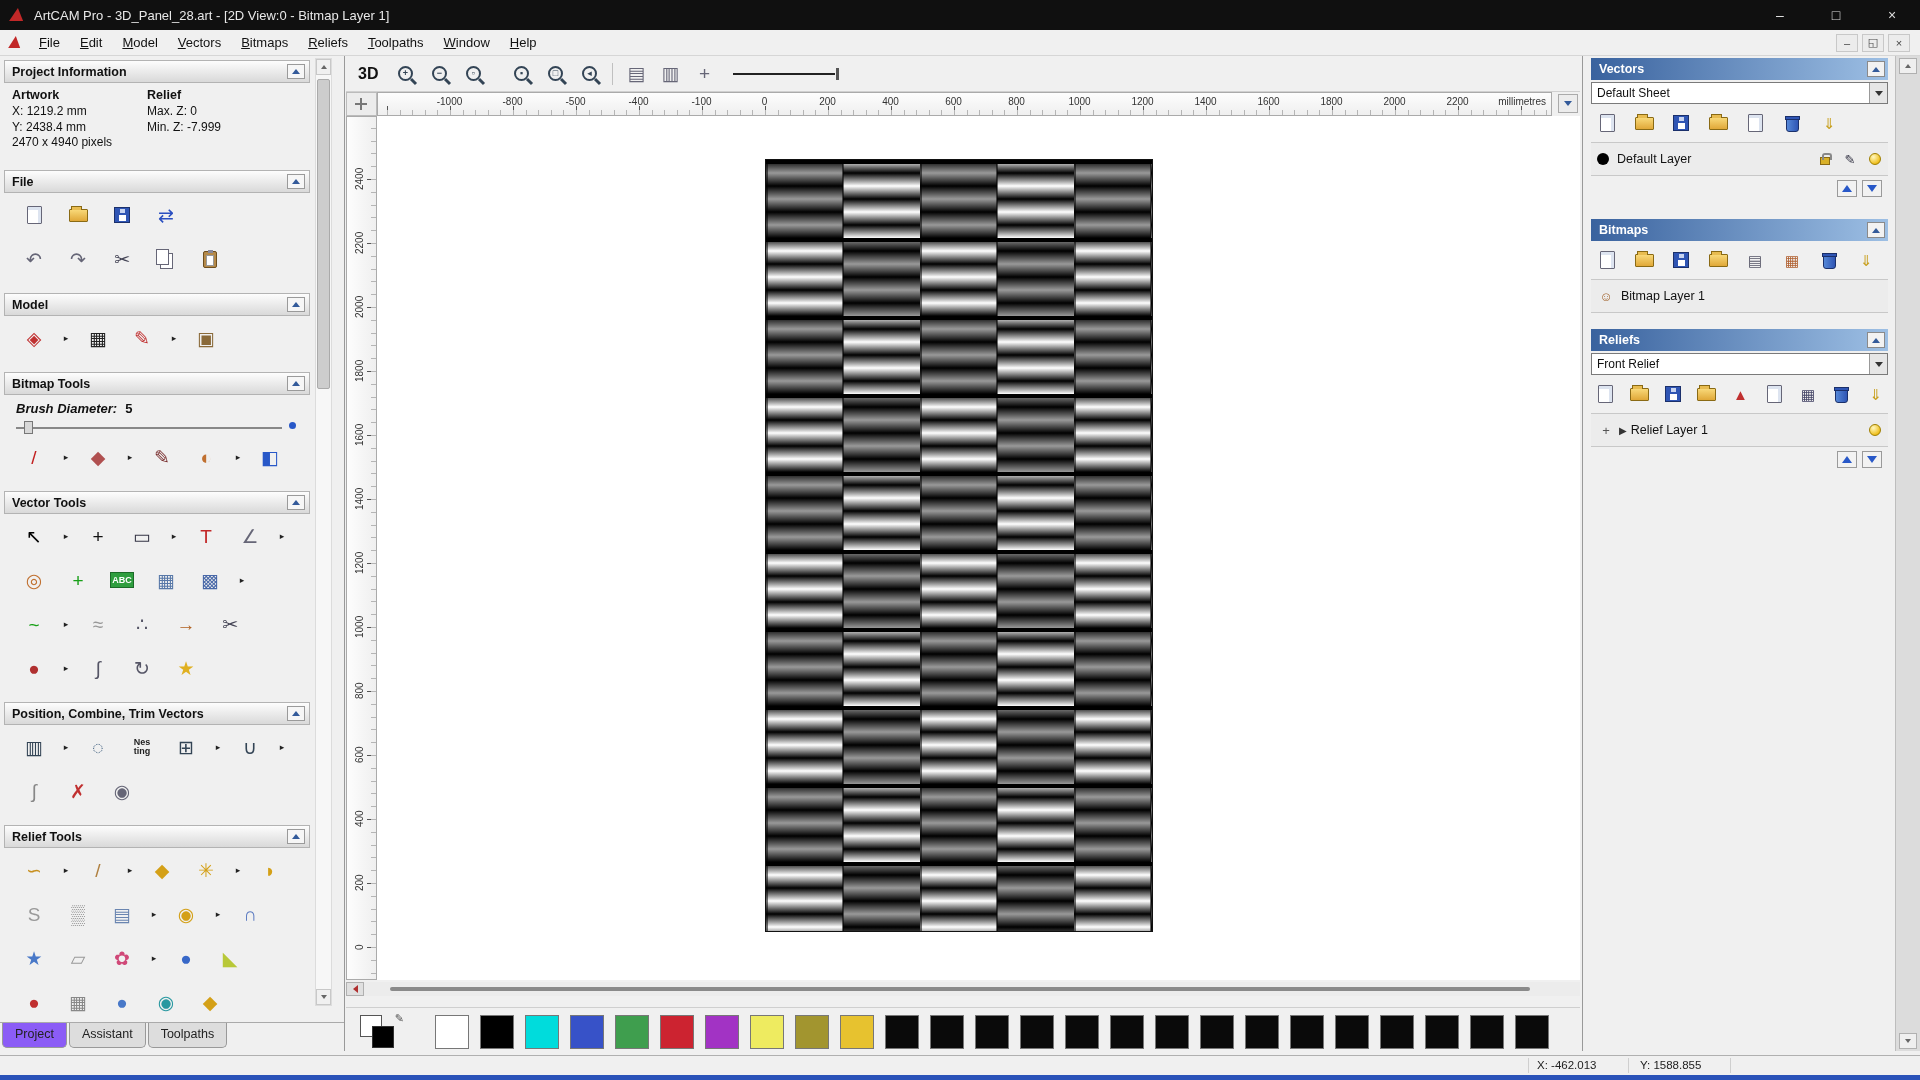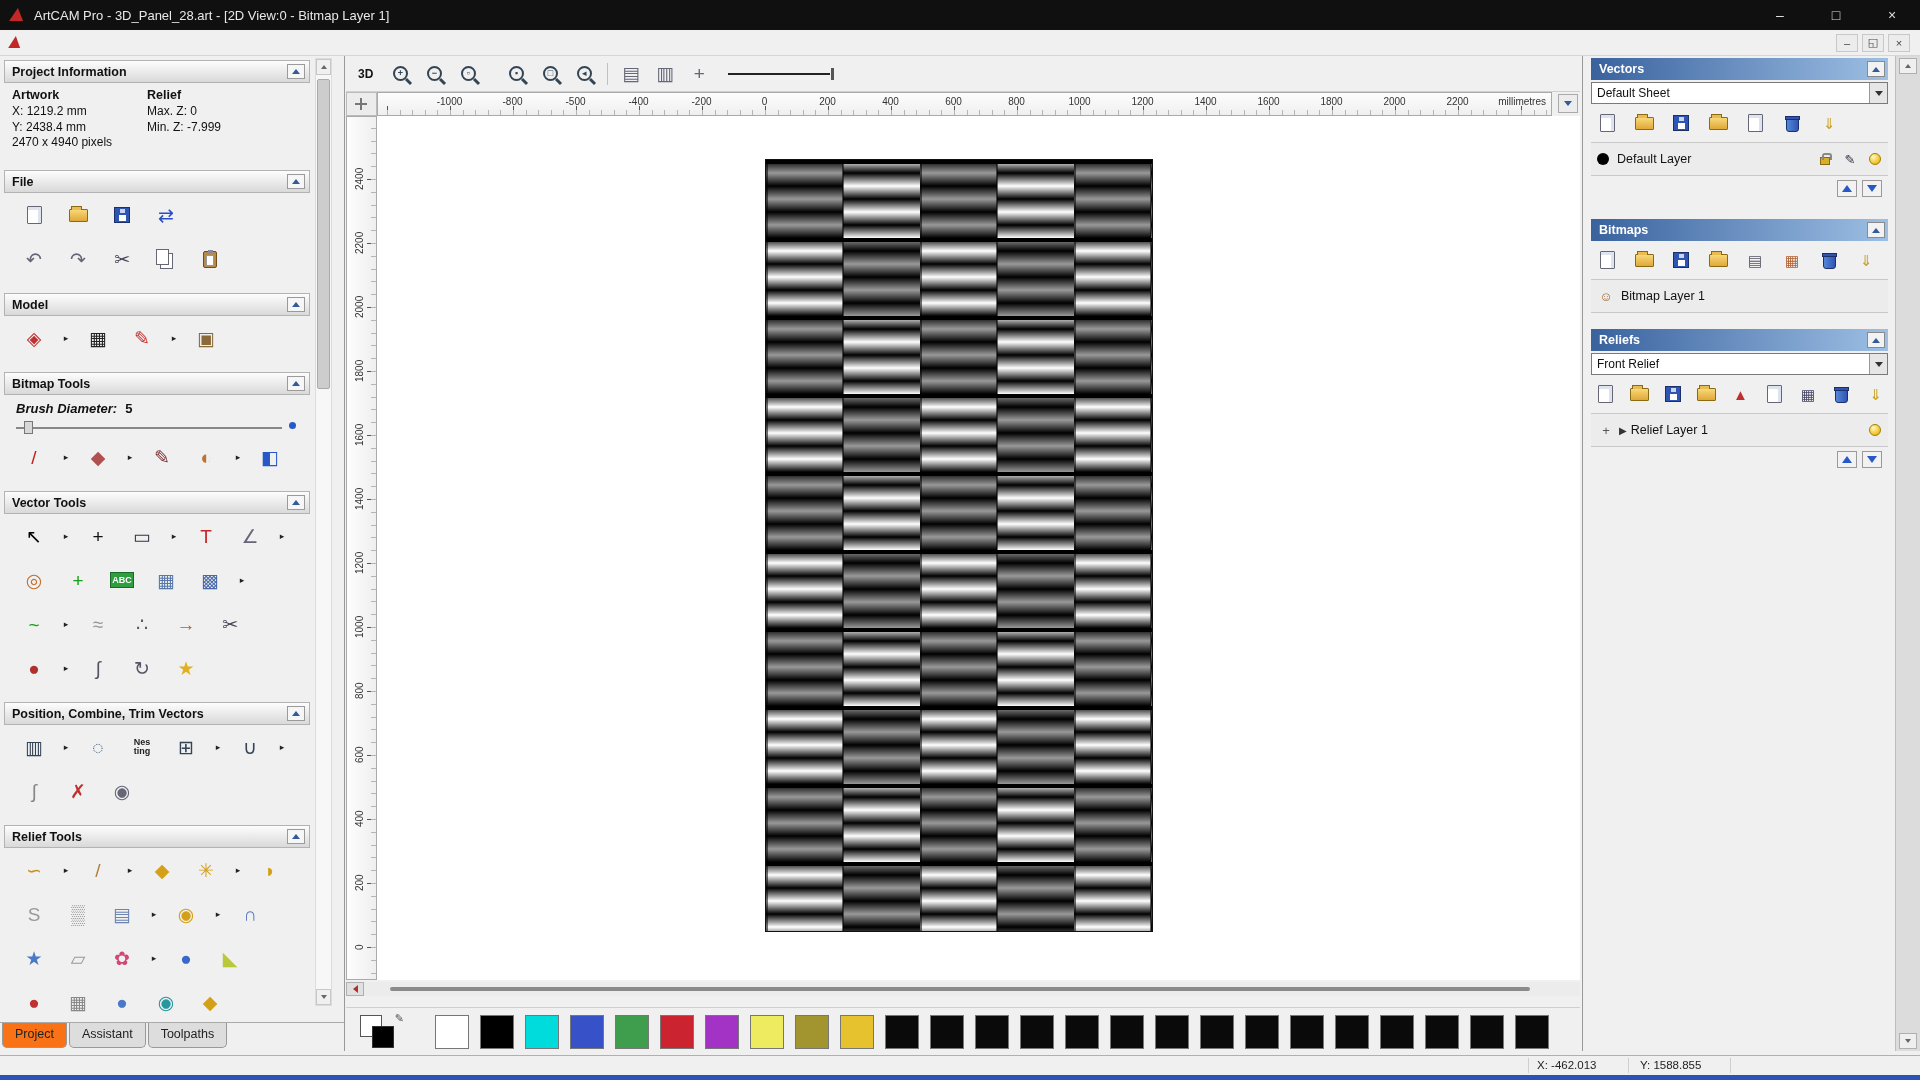--- a/index.html
+++ b/index.html
@@ -71,33 +71,33 @@
   .brushlbl { font-weight:bold; font-style:italic; }
   .brushval { font-weight:bold; margin-left:8px; }
   .sliderrow { position:relative; height:14px; margin:2px 14px 0 12px; }
   .slider-track { position:absolute; left:0; right:14px; top:6px; height:2px; background:#888; }
   .slider-thumb { position:absolute; left:8px; top:0; width:9px; height:13px; background:#d8d8d8; border:1px solid #777; cursor:pointer; }
   .slider-dot { position:absolute; right:0; top:1px; width:7px; height:7px; border-radius:50%; background:#2858c8; }
 
   
   .tabsbar { position:absolute; left:0; right:0; bottom:0; height:29px; background:#f0f0f0; border-top:1px solid #aaa; display:flex; align-items:stretch; padding:0 0 3px 2px; }
   .tab { padding:4px 12px 0 12px; font-size:12.5px; background:#ddd; border:1px solid #999; border-top:none; border-radius:0 0 5px 5px; margin-right:2px; cursor:pointer; color:#222; }
-  .tab.active { background:#f97316; }
+  .tab.active { background:#8b5cf6; }
 
   
   .lscroll { position:absolute; right:12px; top:2px; width:17px; height:948px; background:#f7f7f7; border:1px solid #dcdcdc; }
   .sc-btn { position:absolute; left:0; width:15px; height:16px; background:#f0f0f0; border:1px solid #c8c8c8; display:flex; align-items:center; justify-content:center; cursor:pointer; }
   .sc-thumb { position:absolute; left:1px; width:13px; background:#cdcdcd; border:1px solid #aaa; border-radius:2px; cursor:pointer; }
   .tri-up-sm { width:0; height:0; border-left:3px solid transparent; border-right:3px solid transparent; border-bottom:4px solid #666; }
   .tri-down-sm { width:0; height:0; border-left:3px solid transparent; border-right:3px solid transparent; border-top:4px solid #666; }
 
   
   .canvaswrap { position:absolute; left:346px; top:56px; width:1234px; height:999px; background:#f0f0f0; }
   .ctoolbar { position:absolute; left:0; top:0; width:100%; height:36px; display:flex; align-items:center; border-bottom:1px solid #d0d0d0; }
-  .btn3d { font-weight:bold; font-size:12px; margin:0 14px 0 12px; cursor:pointer; }
+  .btn3d { font-weight:bold; font-size:16px; margin:0 14px 0 12px; cursor:pointer; }
   .ctb-icons { display:flex; align-items:center; gap:8px; }
   .ctb-icons .ic { width:26px; height:26px; }
   .ctb-sep { width:1px; height:22px; background:#c0c0c0; margin:0 10px; }
   .linectl { position:relative; width:110px; height:16px; margin-left:16px; cursor:pointer; }
   .linectl::before { content:""; position:absolute; left:0; right:8px; top:7px; height:2px; background:#222; }
   .linectl::after { content:""; position:absolute; right:4px; top:2px; width:3px; height:12px; background:#555; }
 
   .rulerrow { position:absolute; left:0; top:36px; width:100%; height:24px; }
   .corner { position:absolute; left:0; top:0; width:31px; height:24px; background:#ececec; border:1px solid #bbb; }
   .corner::before { content:""; position:absolute; left:13px; top:5px; width:2px; height:12px; background:#777; }
@@ -178,20 +178,23 @@
     <span class="title-text">ArtCAM Pro - 3D_Panel_28.art - [2D View:0 - Bitmap Layer 1]</span>
     <div class="win-btns">
       <div class="win-btn">–</div>
       <div class="win-btn">□</div>
       <div class="win-btn">×</div>
     </div>
   </div>
 
   <div class="menubar">
     <span class="menu-logo"></span>
+    <div>
+      
+    <span class="menu-item">File</span><span class="menu-item">Edit</span><span class="menu-item">Model</span><span class="menu-item">Vectors</span><span class="menu-item">Bitmaps</span><span class="menu-item">Reliefs</span><span class="menu-item">Toolpaths</span><span class="menu-item">Window</span><span class="menu-item">Help</span></div>
     <div class="mdi-btns">
       <div class="mdi-btn">–</div>
       <div class="mdi-btn">◱</div>
       <div class="mdi-btn">×</div>
     </div>
   </div>
 
   <div class="leftpanel">
 
     <div class="sec">
@@ -636,21 +639,21 @@
     </div>
 
     <div class="rulerrow">
       <div class="corner"></div>
       <div class="hruler">
 
       <span class="htick">-1000</span>
           <span class="htick">-800</span>
           <span class="htick">-500</span>
           <span class="htick">-400</span>
-          <span class="htick">-200</span>
+          <span class="htick">-100</span>
           <span class="htick">0</span>
           <span class="htick">200</span>
           <span class="htick">400</span>
           <span class="htick">600</span>
           <span class="htick">800</span>
           <span class="htick">1000</span>
           <span class="htick">1200</span>
           <span class="htick">1400</span>
           <span class="htick">1600</span>
           <span class="htick">1800</span>

